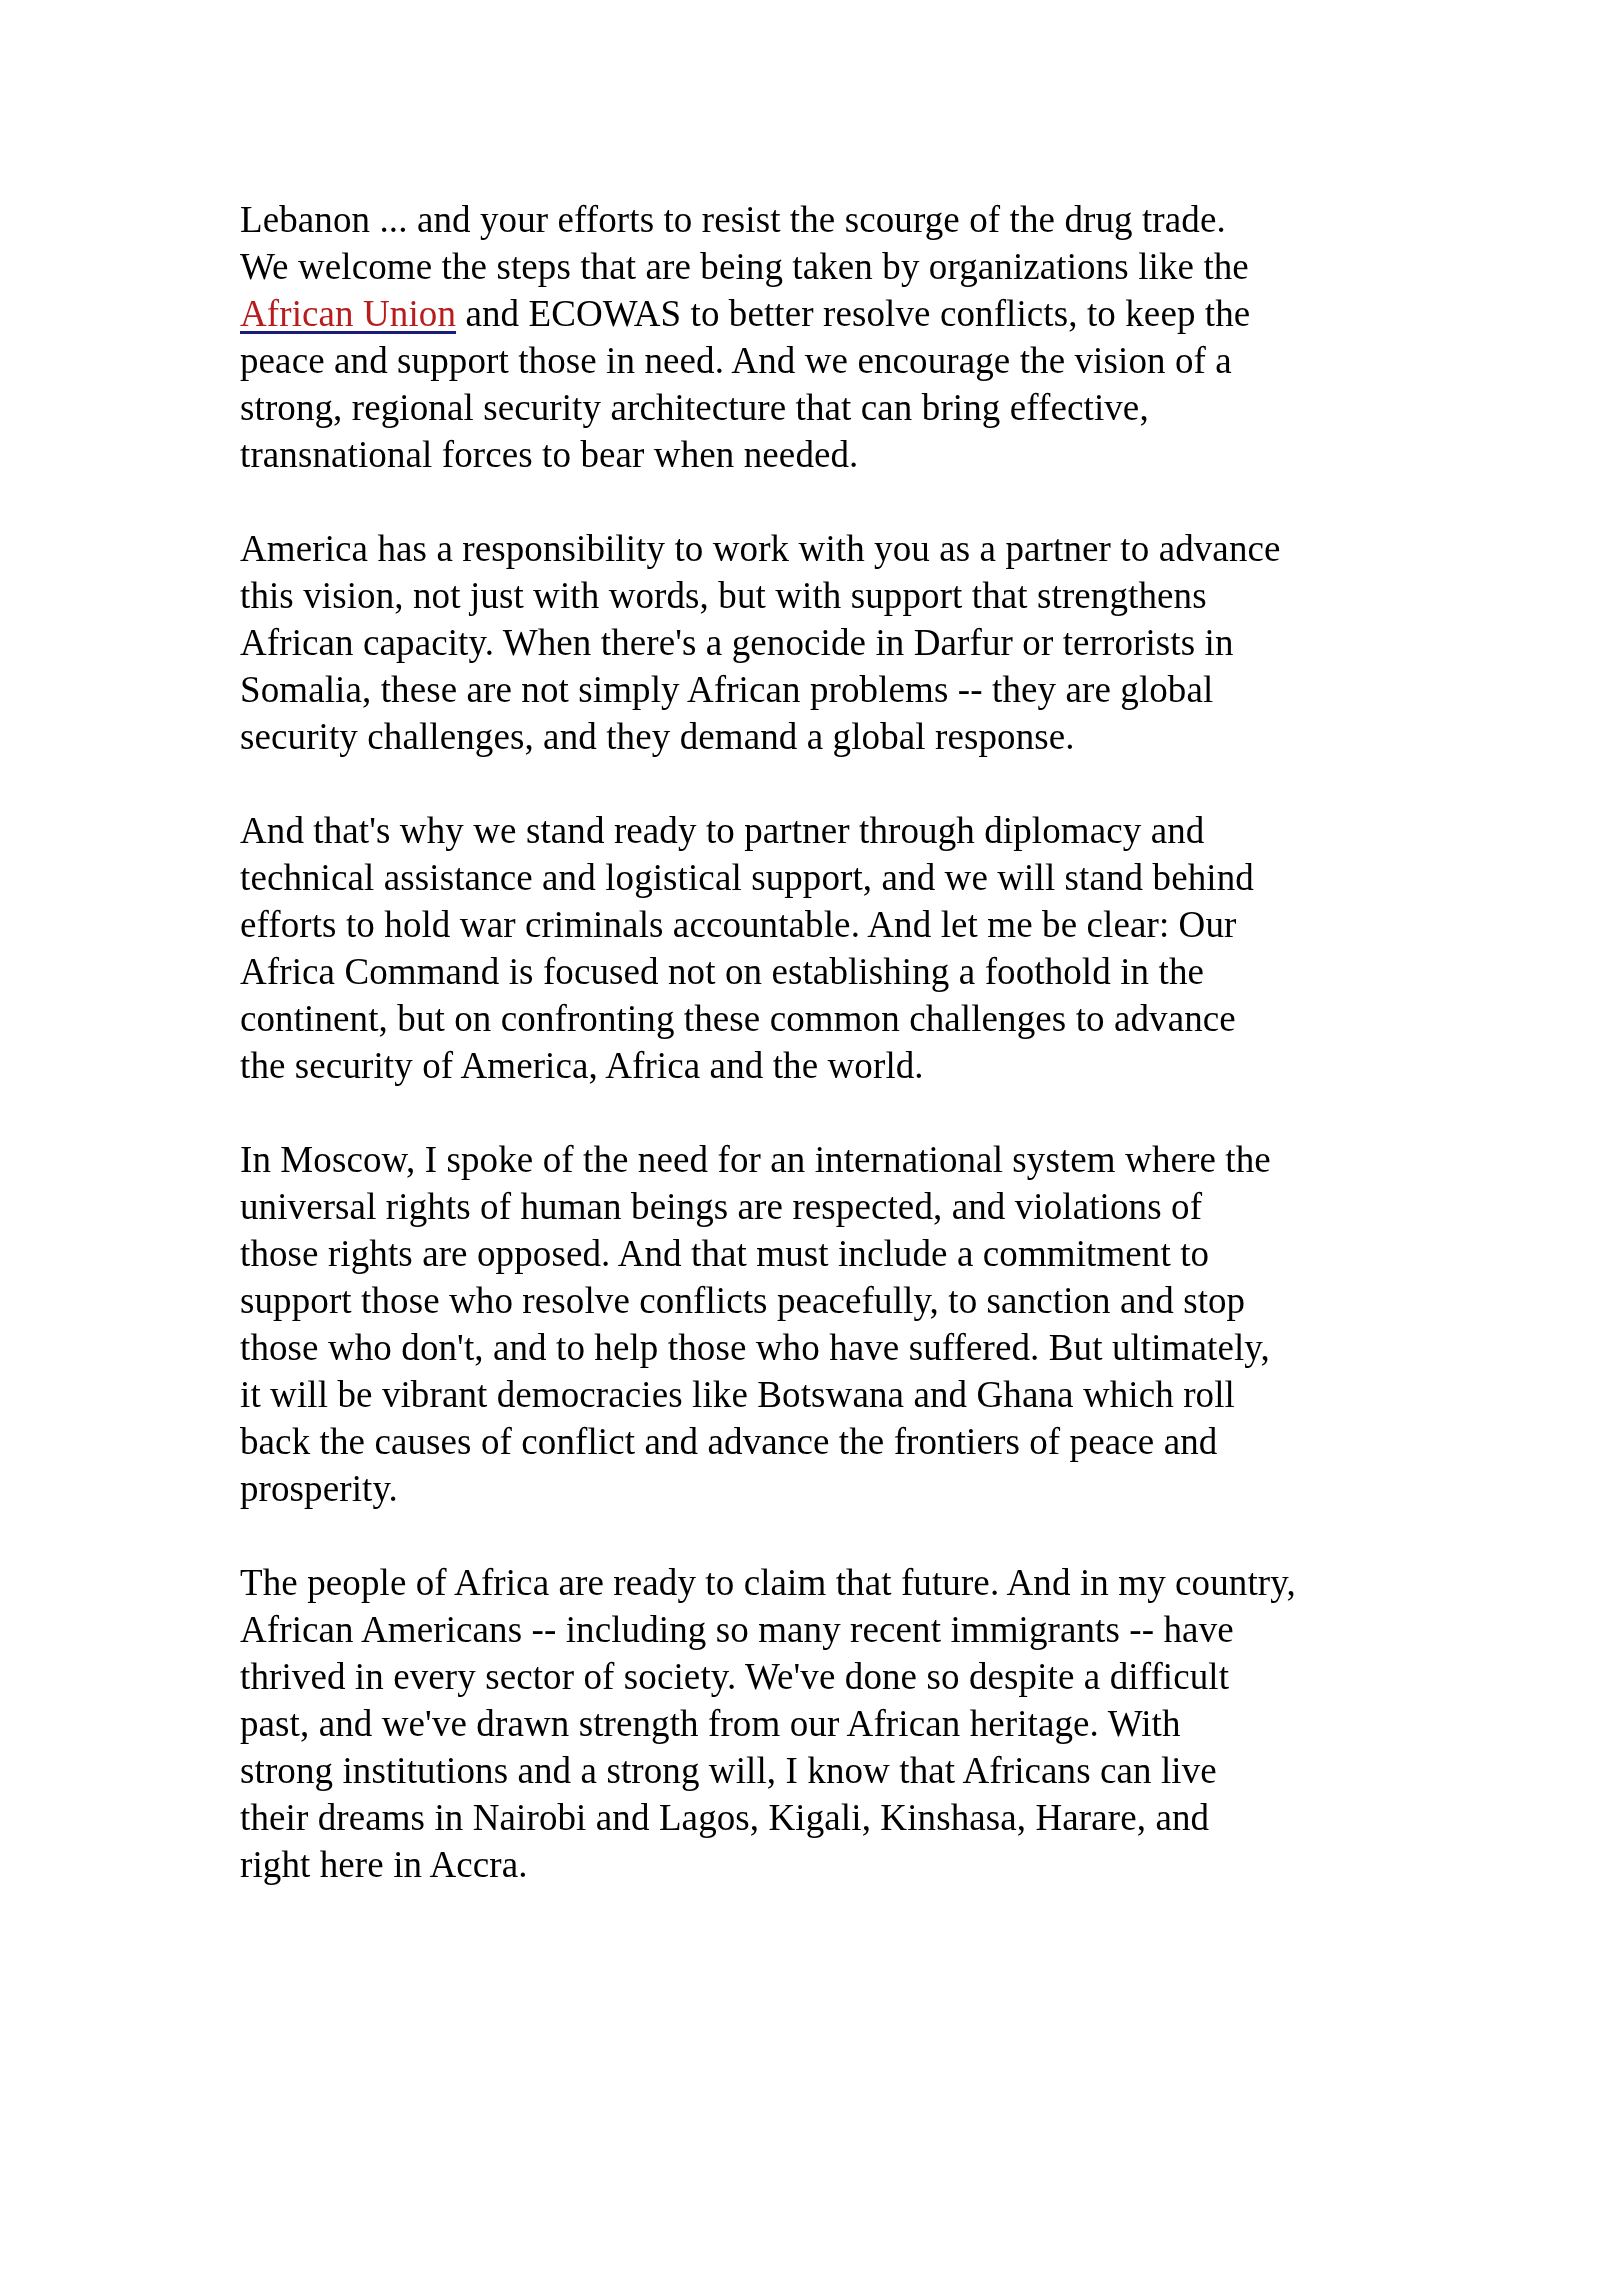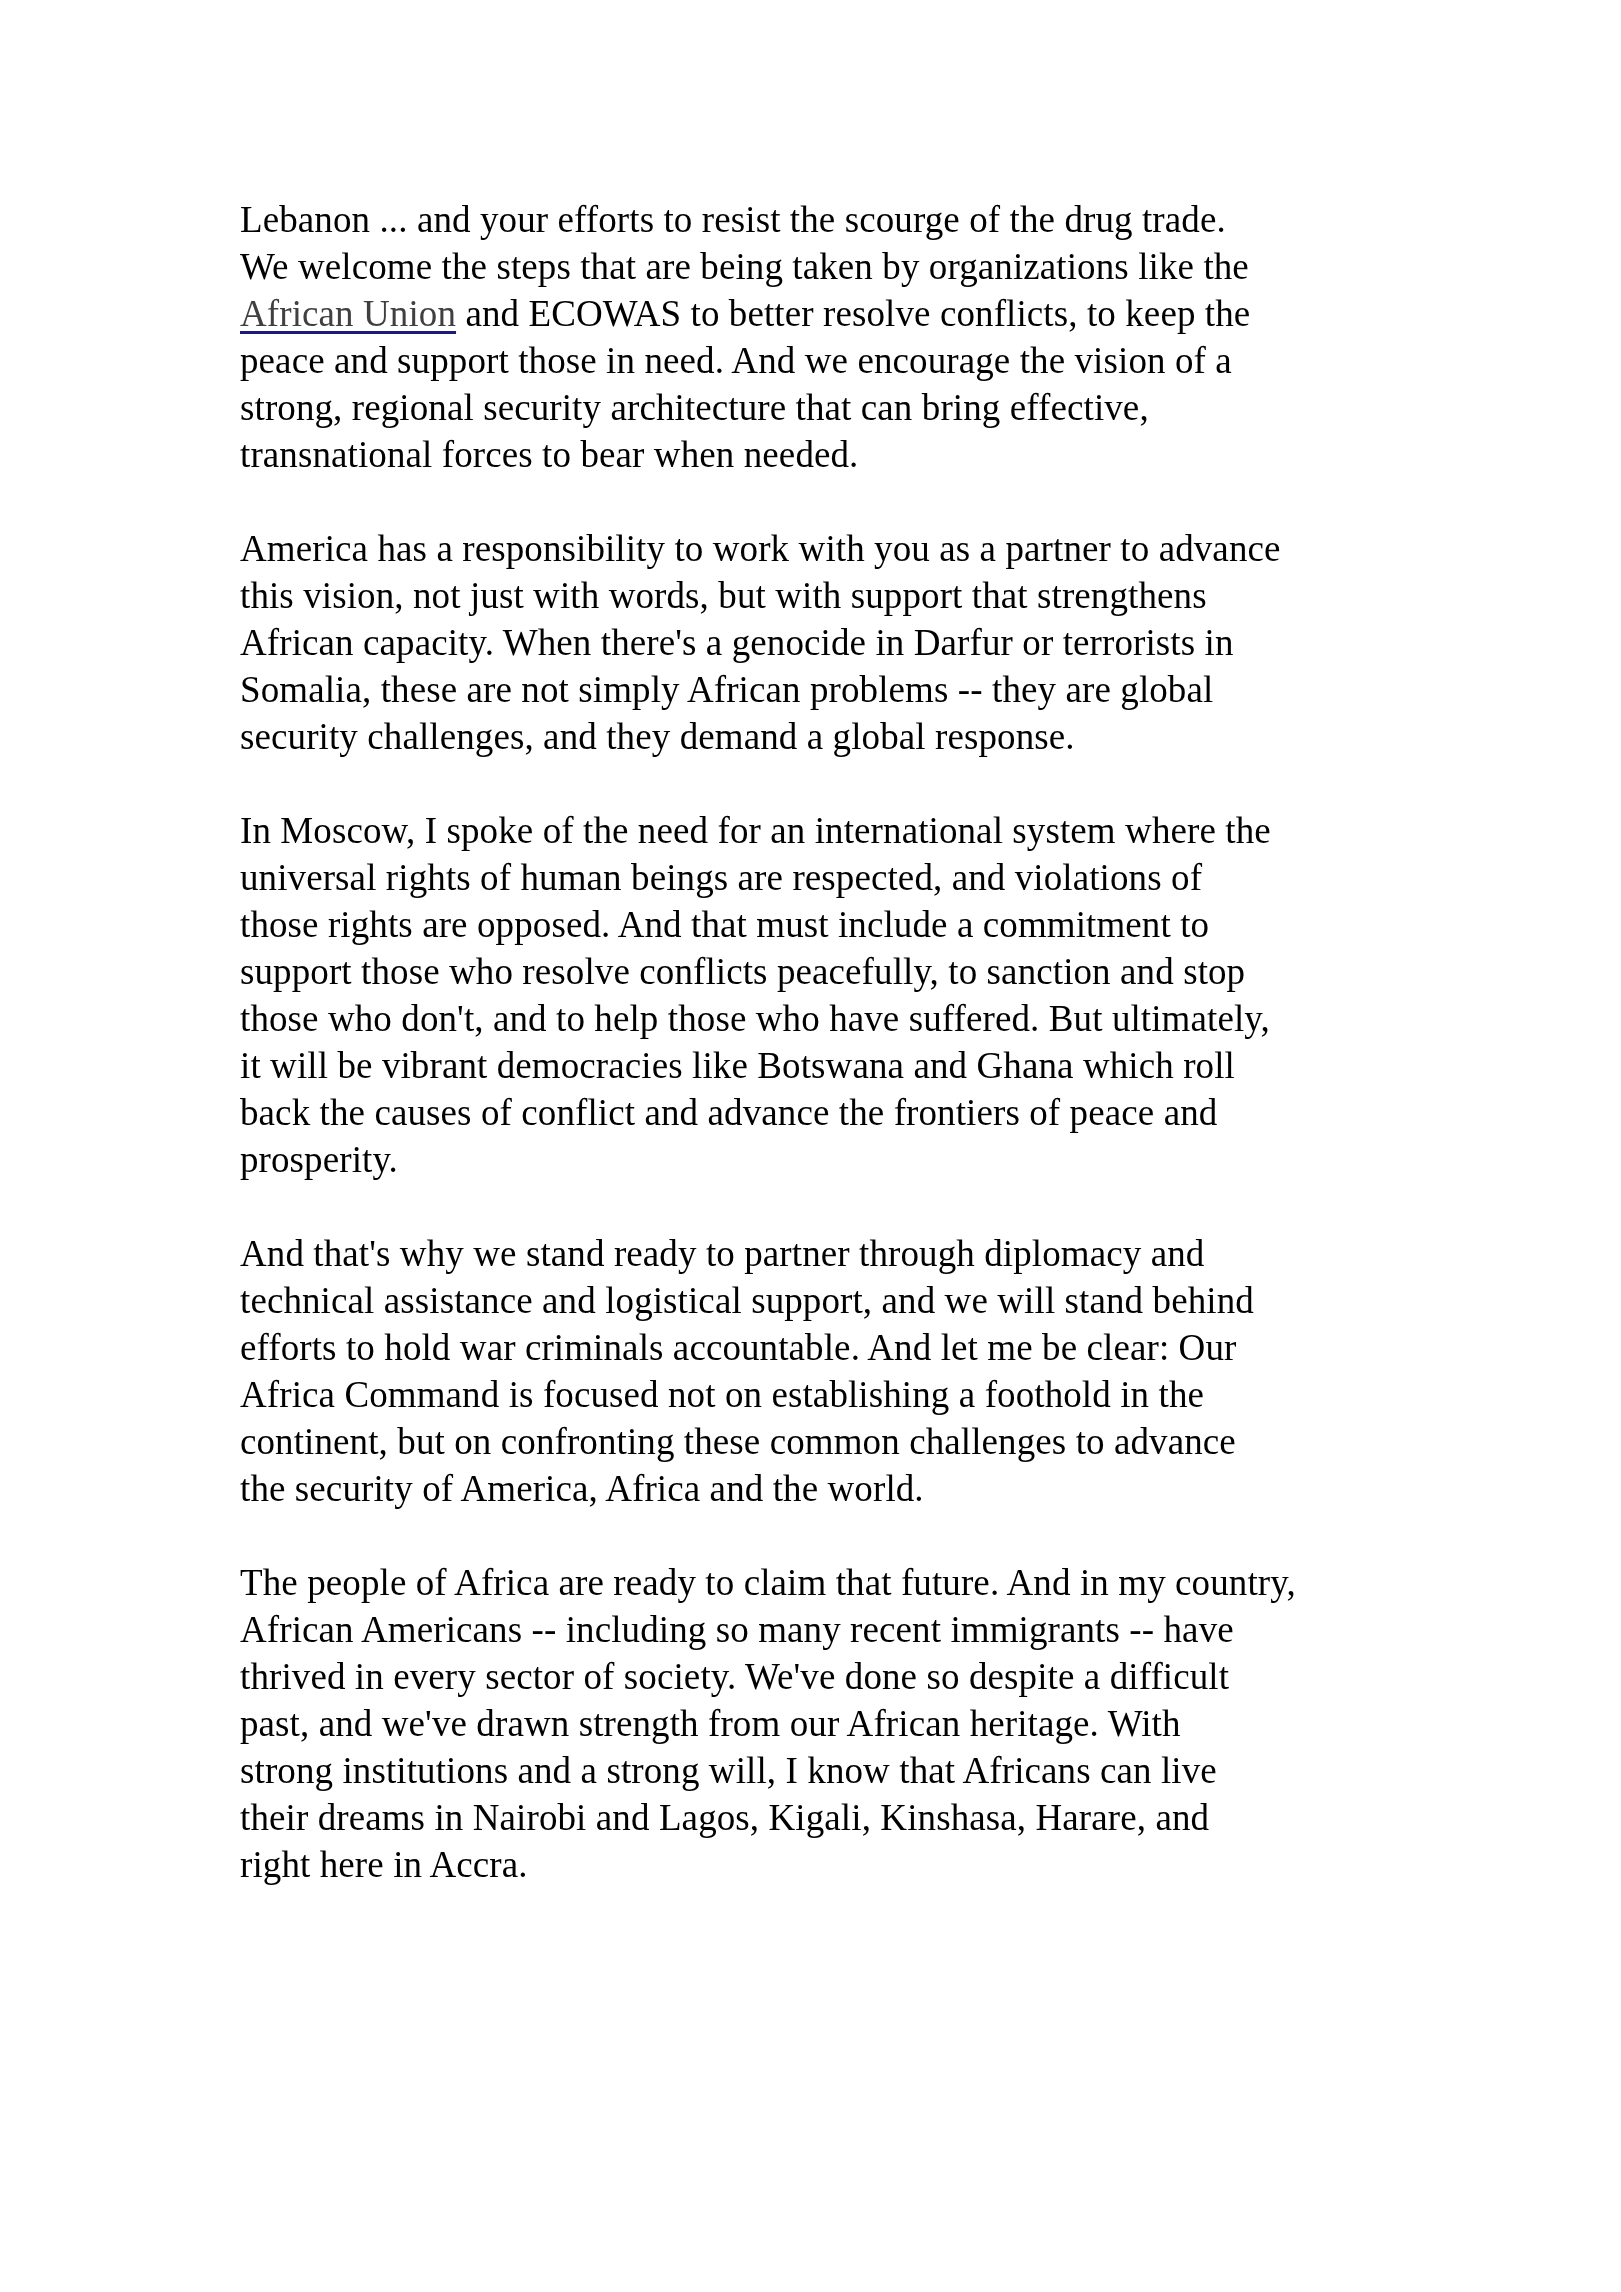--- a/index.html
+++ b/index.html
@@ -23,21 +23,21 @@
   .para {
     margin: 0 0 47px 0;
     font-family: "Liberation Serif", "DejaVu Serif", serif;
     font-size: 37px;
     line-height: 47px;
     color: #000000;
     white-space: pre-line;
     letter-spacing: 0.1px;
   }
   .doc-link {
-    color: #404040;
+    color: #b91c1c;
     text-decoration: underline;
     text-decoration-thickness: 2.9px;
     text-underline-offset: 4.9px;
     text-decoration-color: #1b1b7a;
   }
 </style>
 </head>
 <body>
 
 <div class="page">
@@ -49,35 +49,35 @@
 peace and support those in need. And we encourage the vision of a
 strong, regional security architecture that can bring effective,
 transnational forces to bear when needed.</span></p>
 
     <p class="para"><span>America has a responsibility to work with you as a partner to advance
 this vision, not just with words, but with support that strengthens
 African capacity. When there's a genocide in Darfur or terrorists in
 Somalia, these are not simply African problems -- they are global
 security challenges, and they demand a global response.</span></p>
 
+    <p class="para"><span>And that's why we stand ready to partner through diplomacy and
+technical assistance and logistical support, and we will stand behind
+efforts to hold war criminals accountable. And let me be clear: Our
+Africa Command is focused not on establishing a foothold in the
+continent, but on confronting these common challenges to advance
+the security of America, Africa and the world.</span></p>
+
     <p class="para"><span>In Moscow, I spoke of the need for an international system where the
 universal rights of human beings are respected, and violations of
 those rights are opposed. And that must include a commitment to
 support those who resolve conflicts peacefully, to sanction and stop
 those who don't, and to help those who have suffered. But ultimately,
 it will be vibrant democracies like Botswana and Ghana which roll
 back the causes of conflict and advance the frontiers of peace and
 prosperity.</span></p>
-
-    <p class="para"><span>And that's why we stand ready to partner through diplomacy and
-technical assistance and logistical support, and we will stand behind
-efforts to hold war criminals accountable. And let me be clear: Our
-Africa Command is focused not on establishing a foothold in the
-continent, but on confronting these common challenges to advance
-the security of America, Africa and the world.</span></p>
 
 
     <p class="para"><span>The people of Africa are ready to claim that future. And in my country,
 African Americans -- including so many recent immigrants -- have
 thrived in every sector of society. We've done so despite a difficult
 past, and we've drawn strength from our African heritage. With
 strong institutions and a strong will, I know that Africans can live
 their dreams in Nairobi and Lagos, Kigali, Kinshasa, Harare, and
 right here in Accra.</span></p>
 

